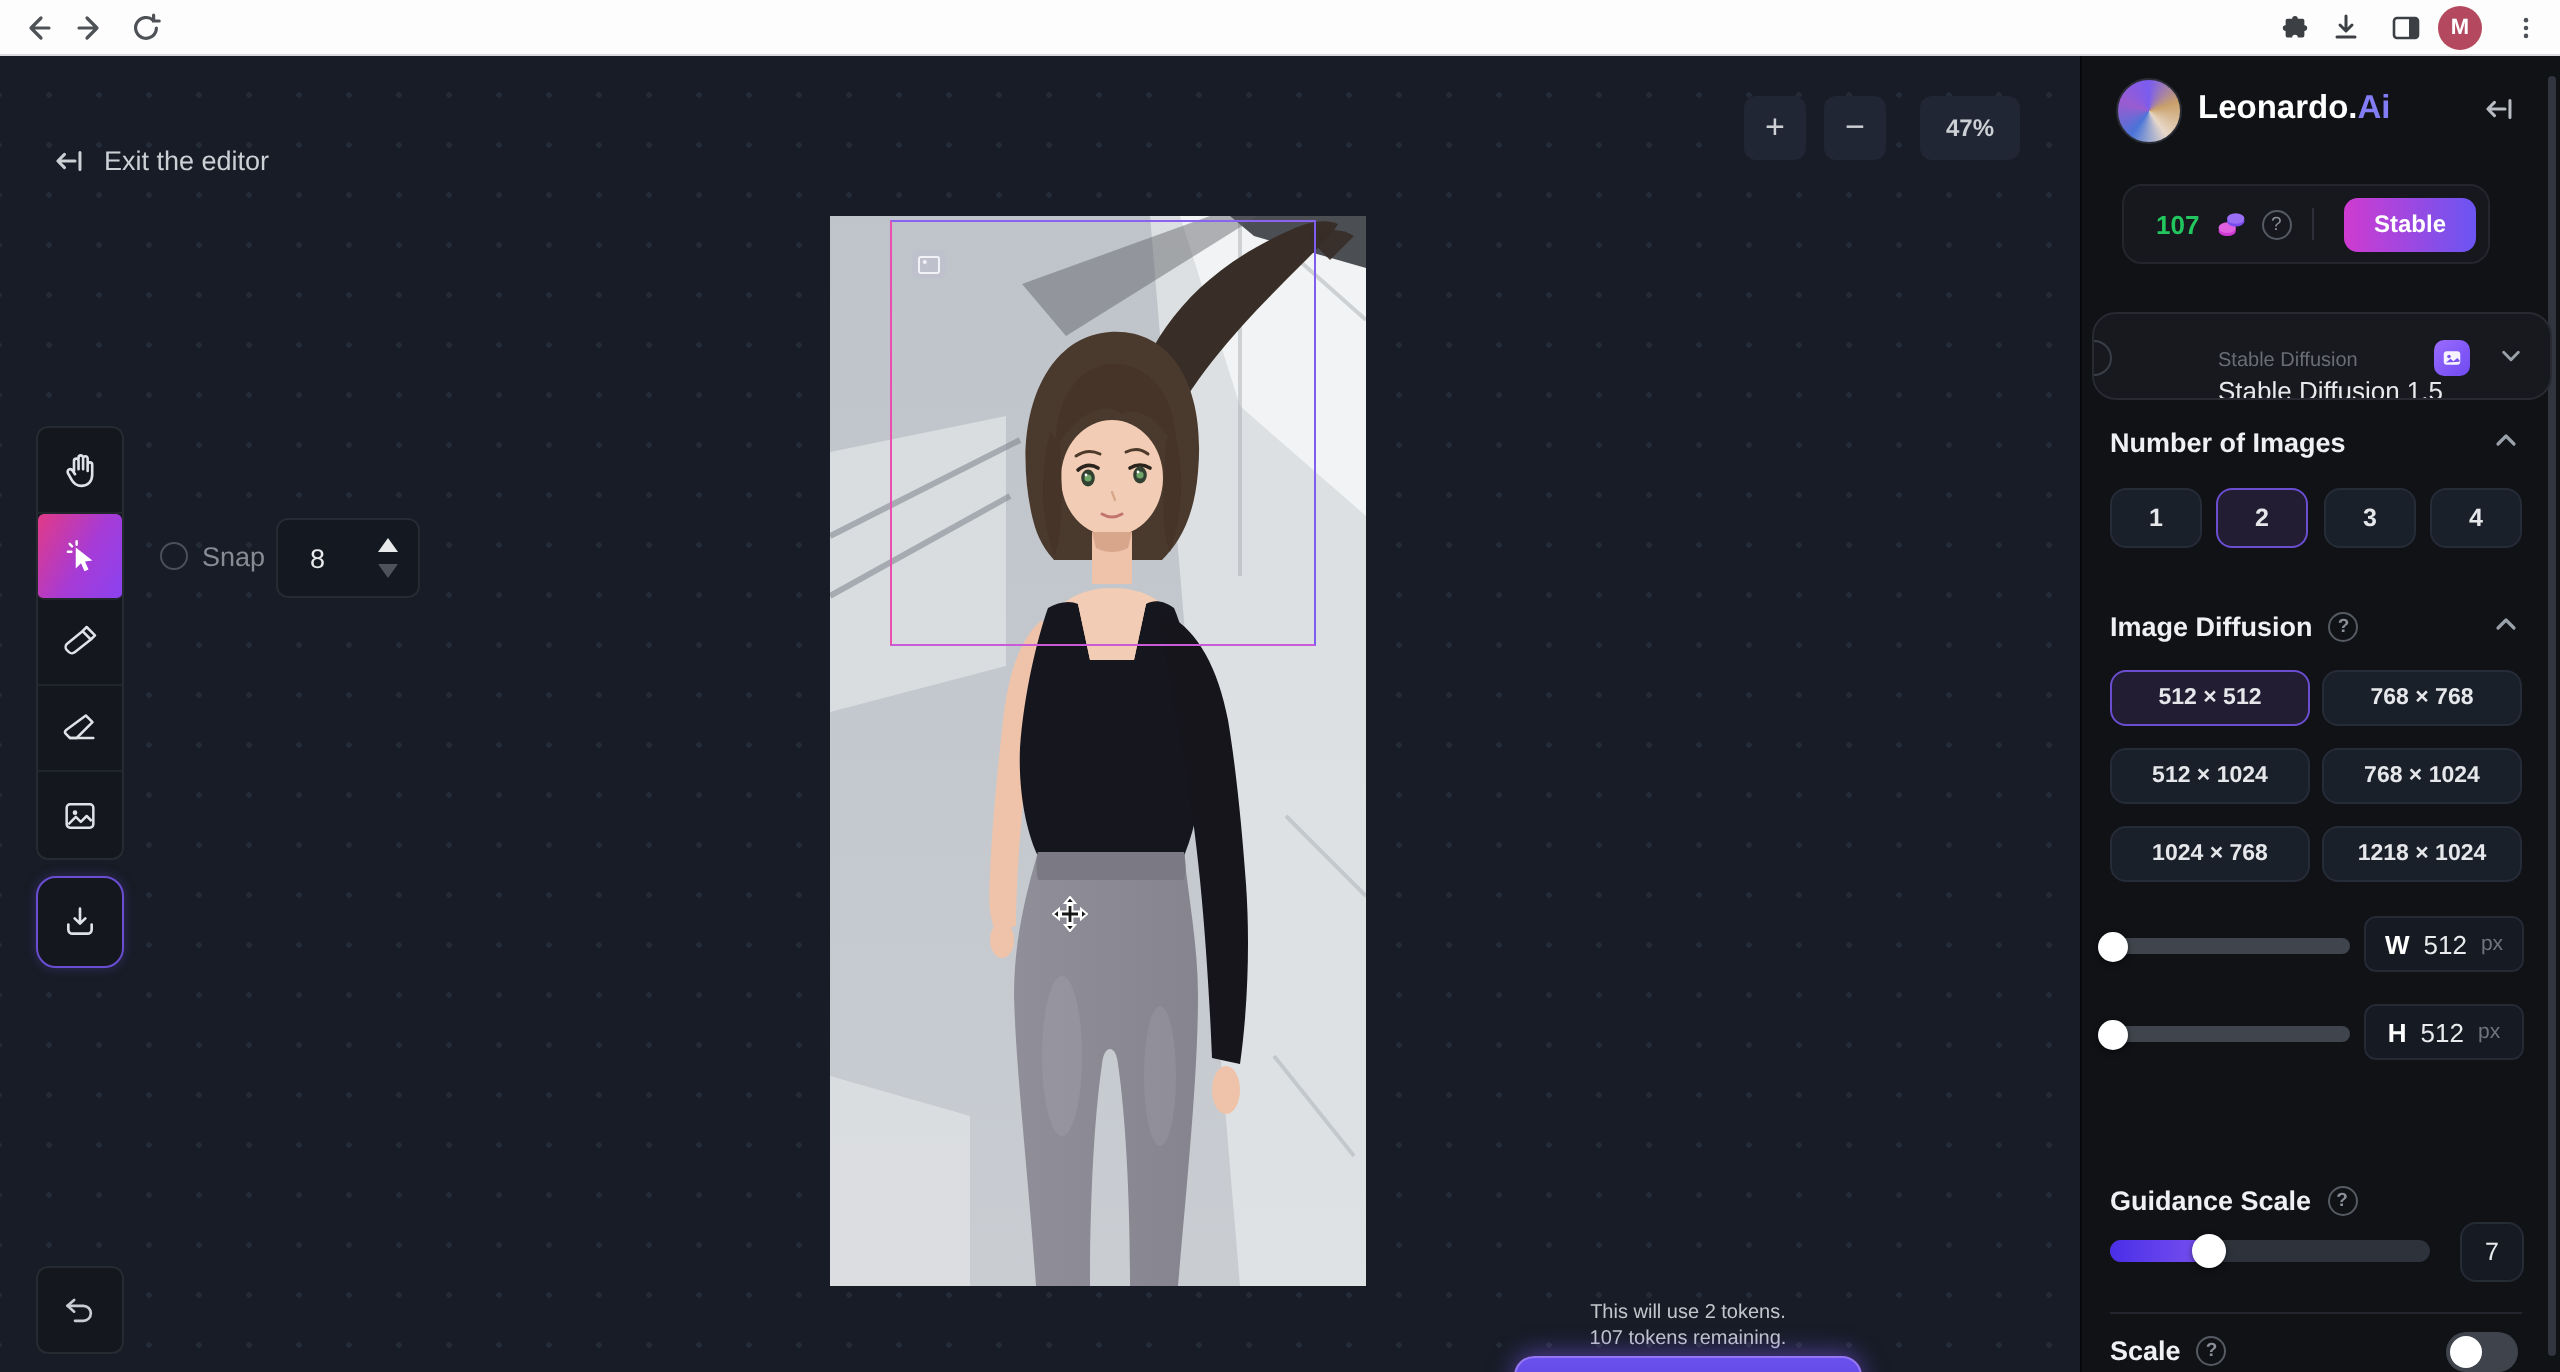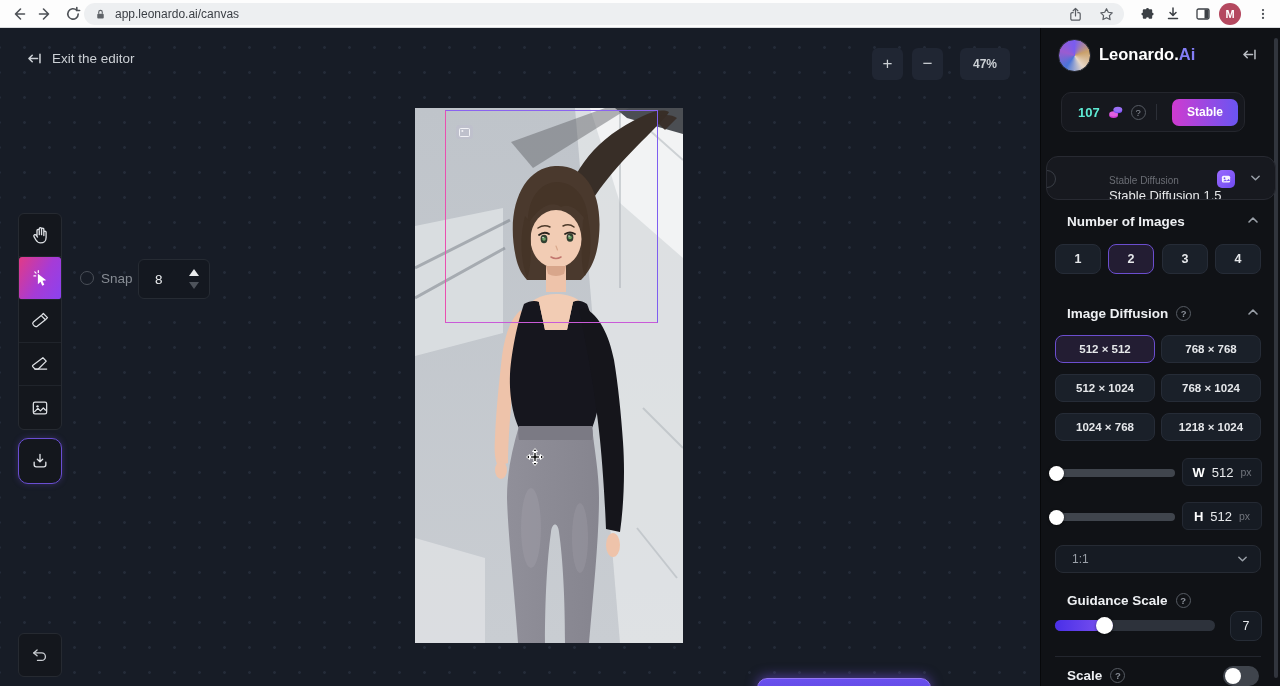--- a/index.html
+++ b/index.html
@@ -13,21 +13,21 @@
   .omnibox .url { font-size:12px; color:#3a3e44; margin-left:8px; flex:1; }
   .avatar-m { position:absolute; left:1219px; top:3px; width:22px; height:22px; border-radius:50%; background:#b4485f; color:#fff; font-size:11px; font-weight:bold; display:flex; align-items:center; justify-content:center; }
 
   
   .app { position:absolute; left:0; top:28px; width:1280px; height:658px; }
   .canvas-area { position:absolute; left:0; top:0; width:1040px; height:658px; overflow:hidden;
     background-color:#171c26;
     background-image:radial-gradient(circle,#242b38 1.3px,transparent 1.5px);
     background-size:25px 25px; background-position:12px 7px; }
 
-  .exit-btn { position:absolute; left:26px; top:22px; display:flex; align-items:center; gap:9px; color:#ccd0d5; font-size:13.5px; cursor:pointer;text-align:right; }
+  .exit-btn { position:absolute; left:26px; top:44px; display:flex; align-items:center; gap:9px; color:#ccd0d5; font-size:13.5px; cursor:pointer;text-align:right; }
 
   .zoom-btn { position:absolute; top:20px; height:32px; background:#202633; border-radius:6px; color:#ccd0d5; display:flex; align-items:center; justify-content:center; cursor:pointer; }
   .zoom-pct { font-size:12px; font-weight:bold; }
 
   .toolbar { position:absolute; left:18px; top:185px; width:44px; background:#14171d; border:1px solid #262a31; border-radius:6px; }
   .tool { width:42px; height:43px; display:flex; align-items:center; justify-content:center; border-bottom:1px solid #20242b; cursor:pointer; }
   .tool:last-child { border-bottom:none; }
   .tool.active { background:linear-gradient(120deg,#e23a86 0%,#a63bd6 55%,#8b42f0 100%); border-radius:3px; }
   .dl-btn { position:absolute; left:18px; top:410px; width:44px; height:46px; background:#14171d; border:1.5px solid #6a4ed2; border-radius:10px; display:flex; align-items:center; justify-content:center; cursor:pointer; box-shadow:0 0 6px rgba(110,78,210,.35); }
   .undo-btn { position:absolute; left:18px; top:605px; width:44px; height:44px; background:#14171d; border:1px solid #262a31; border-radius:6px; display:flex; align-items:center; justify-content:center; cursor:pointer; }
@@ -51,34 +51,34 @@
   
   .sidebar { position:absolute; left:1040px; top:0; width:240px; height:658px; background:#101216; border-left:1px solid #07080a; }
   .sb-scroll { position:absolute; right:2px; top:10px; width:4px; height:640px; border-radius:2px; background:#31353d; }
   .sb-avatar { position:absolute; left:17px; top:11px; width:33px; height:33px; border-radius:50%;
     background:conic-gradient(#7a5cf0,#c9a06a,#e8d8c8,#4a74d8,#9a5cd0,#7a5cf0); border:1px solid #2a2d35; }
   .sb-brand { position:absolute; left:58px; top:17px; font-size:16.5px; font-weight:bold; color:#fff; }
   .sb-brand .accent { color:#837df5; }
   .sb-collapse { position:absolute; left:200px; top:18px; width:18px; height:18px; cursor:pointer; }
 
   .tokens-bar { position:absolute; left:20px; top:64px; width:184px; height:40px; background:#16181e; border:1px solid #24262d; border-radius:10px; display:flex; align-items:center; padding:0 6px 0 16px; gap:7px; }
-  .tokens-num { color:#5eead4; font-size:13px; font-weight:bold; }
+  .tokens-num { color:#22c55e; font-size:13px; font-weight:bold; }
   .help-ico { width:15px; height:15px; border:1.2px solid #565b63; border-radius:50%; color:#8a8f98; font-size:9.5px; display:inline-flex; align-items:center; justify-content:center; cursor:pointer; flex:none; }
   .tk-divider { width:1px; height:16px; background:#2c2f37; margin:0 3px; }
   .upgrade-btn { margin-left:auto; width:66px; height:27px; border-radius:7px; border:none; background:linear-gradient(90deg,#cf3bd0,#6a55f2); color:#fff; font-size:12px; font-weight:bold; cursor:pointer; font-family:inherit; }
 
   .model-select { position:absolute; left:5px; top:128px; width:230px; height:44px; background:#17191f; border:1px solid #282a32; border-radius:12px; overflow:hidden; cursor:pointer; }
   .model-circ { position:absolute; left:-9px; top:13px; width:18px; height:18px; border:1.5px solid #3a3e46; border-radius:50%; }
   .model-txt { position:absolute; left:62px; top:18px; }
   .model-cat { font-size:10px; color:#6a6d74; }
   .model-name { font-size:13px; color:#e8e9eb; margin-top:2px; }
   .model-ico { position:absolute; right:40px; top:13px; width:18px; height:18px; border-radius:5px; background:linear-gradient(135deg,#9a6bff,#6f4af0); display:flex; align-items:center; justify-content:center; }
   .model-chev { position:absolute; right:14px; top:17px; }
 
-  .sb-header { position:absolute; left:26px; font-size:13.5px; font-weight:bold; color:#eef0f3; display:flex; align-items:center; gap:8px;text-align:right; }
+  .sb-header { position:absolute; left:14px; font-size:13.5px; font-weight:bold; color:#eef0f3; display:flex; align-items:center; gap:8px;text-align:right; }
   .chev-btn { position:absolute; left:206px; width:14px; height:14px; cursor:pointer; }
 
   .opt-btn { position:absolute; background:#1a2029; border:1px solid #262c37; border-radius:8px; color:#e5e7ea; display:flex; align-items:center; justify-content:center; font-weight:bold; cursor:pointer; }
   .opt-btn.sel { background:#231d33; border:1.5px solid #6b4ecf; }
   .num-btn { width:46px; height:30px; top:216px; font-size:12.5px; }
   .dim-btn { width:100px; height:28px; font-size:11.5px; }
 
   .slider-track { position:absolute; left:14px; width:120px; height:8px; border-radius:4px; background:#40454d; cursor:pointer; }
   .slider-knob { position:absolute; left:8px; width:15px; height:15px; border-radius:50%; background:#fff; cursor:pointer; box-shadow:0 1px 3px rgba(0,0,0,.5); }
   .dim-valbox { position:absolute; left:141px; width:80px; height:28px; background:#161b23; border:1px solid #242933; border-radius:6px; display:flex; align-items:center; justify-content:center; gap:7px; }
@@ -113,40 +113,20 @@
     <svg width="16" height="16" viewBox="0 0 16 16" fill="none" stroke="#4e5257" stroke-width="1.6" stroke-linecap="round" stroke-linejoin="round">
         <path d="M6.5 3l5 5-5 5M11.5 8h-9"></path>
       </svg>
   </span>
   <span class="nav-ico" style="left:64px">
     <svg width="16" height="16" viewBox="0 0 16 16" fill="none" stroke="#4e5257" stroke-width="1.6" stroke-linecap="round">
         <path d="M13.2 8A5.2 5.2 0 1 1 11.6 4.2"></path>
         <polyline points="11.8,1.6 11.8,4.5 14.6,4.5"></polyline>
       </svg>
   </span>
-  <div class="omnibox">
-    <span>
-      <svg width="13" height="13" viewBox="0 0 16 16">
-          <rect x="4" y="7" width="8" height="6" rx="1.2" fill="#5f6368"></rect>
-          <path d="M5.8 7V5.2a2.2 2.2 0 0 1 4.4 0V7" fill="none" stroke="#5f6368" stroke-width="1.4"></path>
-        </svg>
-    </span>
-    <span class="url">app.leonardo.ai/canvas</span>
-    <span style="margin-right:16px">
-      <svg width="15" height="15" viewBox="0 0 16 16" fill="none" stroke="#5a5e64" stroke-width="1.3" stroke-linecap="round" stroke-linejoin="round">
-          <path d="M5.5 6H4.5A1.5 1.5 0 0 0 3 7.5v5A1.5 1.5 0 0 0 4.5 14h7a1.5 1.5 0 0 0 1.5-1.5v-5A1.5 1.5 0 0 0 11.5 6h-1"></path>
-          <path d="M8 1.8v7.7M5.5 4L8 1.5 10.5 4"></path>
-        </svg>
-    </span>
-    <span>
-      <svg width="15" height="15" viewBox="0 0 16 16" fill="none" stroke="#5a5e64" stroke-width="1.3" stroke-linejoin="round">
-          <path d="M8 1.8l1.9 3.8 4.2.6-3 3 .7 4.2L8 11.4l-3.8 2 .7-4.2-3-3 4.2-.6z"></path>
-        </svg>
-    </span>
-  </div>
   <span class="nav-ico" style="left:1138px">
     <svg width="15" height="15" viewBox="0 0 16 16">
         <path d="M6.5 2.5a1.5 1.5 0 0 1 3 0H12a1 1 0 0 1 1 1v2.5a1.5 1.5 0 0 1 0 3V11.5a1 1 0 0 1-1 1H9.5a1.5 1.5 0 0 0-3 0H4a1 1 0 0 1-1-1V9a1.5 1.5 0 0 1 0-3V3.5a1 1 0 0 1 1-1z" fill="#3c4045"></path>
       </svg>
   </span>
   <span class="nav-ico" style="left:1164px">
     <svg width="16" height="16" viewBox="0 0 16 16" fill="none" stroke="#3c4045" stroke-width="1.5" stroke-linecap="round" stroke-linejoin="round">
         <path d="M8 2v7M5 6.5L8 9.5l3-3M3.5 12.5h9"></path>
       </svg>
   </span>
@@ -314,20 +294,24 @@
           </svg>
       </span>
     </div>
 
     <span class="move-cursor">
       <svg width="18" height="18" viewBox="0 0 18 18">
           <path d="M9 .5 L11.5 3.5 H6.5 Z M9 17.5 L6.5 14.5 H11.5 Z M.5 9 L3.5 6.5 V11.5 Z M17.5 9 L14.5 11.5 V6.5 Z M7.8 4.5 h2.4 v3.3 h3.3 v2.4 h-3.3 v3.3 h-2.4 v-3.3 H4.5 V7.8 h3.3 Z" fill="#161616" stroke="#fff" stroke-width="1"></path>
         </svg>
     </span>
 
+    <div class="usage">
+      <div>This will use 2 tokens.</div>
+      <div>107 tokens remaining.</div>
+    </div>
     <div class="generate-partial"></div>
   </div>
 
   <div class="sidebar">
     <div class="sb-scroll"></div>
 
     <div class="sb-avatar"></div>
     <div class="sb-brand">
       <span>Leonardo.</span><span class="accent">Ai</span>
     </div>
@@ -410,28 +394,20 @@
     </div>
 
     <div class="slider-track" style="top:485px"></div>
     <div class="slider-knob" style="top:481.5px"></div>
     <div class="dim-valbox" style="top:474px">
       <span class="lb">H</span>
       <span class="vl">512</span>
       <span class="un">px</span>
     </div>
 
-    <div class="aspect-dd">
-      <span class="txt">1:1</span>
-      <span>
-        <svg width="11" height="8" viewBox="0 0 12 8" fill="none" stroke="#9aa0a8" stroke-width="1.6" stroke-linecap="round" stroke-linejoin="round">
-            <path d="M2 2l4 4 4-4"></path>
-          </svg>
-      </span>
-    </div>
 
     <div class="sb-header" style="top:565px">
       <span>Guidance Scale</span>
       <span class="help-ico">?</span>
     </div>
     <div class="g-track">
         <div class="g-fill"></div>
       </div>
     <div class="g-knob"></div>
     <div class="g-valbox">7</div>

